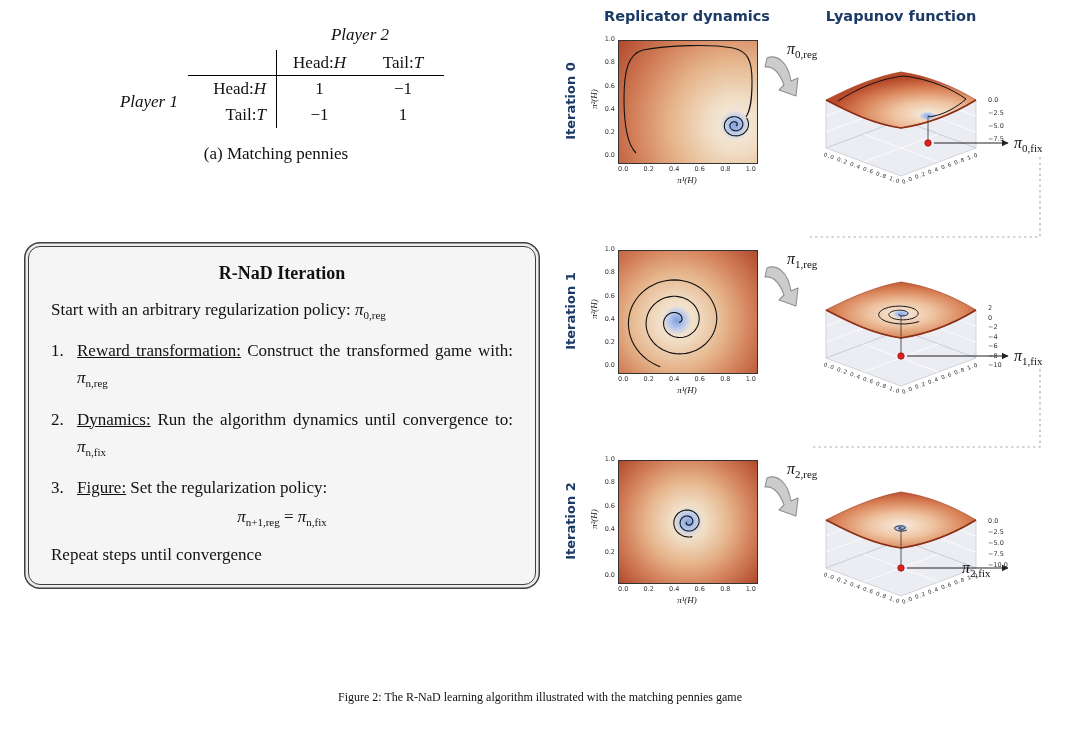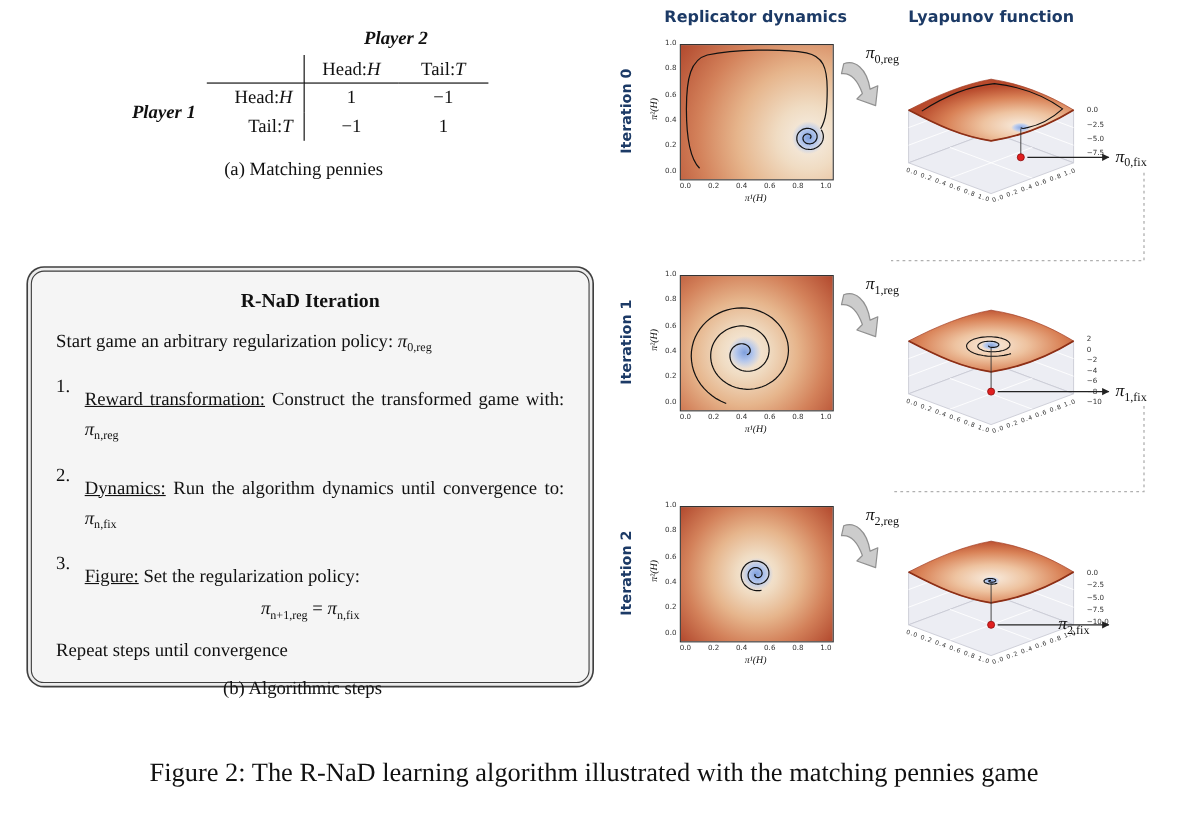--- a/index.html
+++ b/index.html
@@ -6,47 +6,47 @@
   .page{position:relative;width:1080px;height:740px;background:#fff;overflow:hidden;
         font-family:"Liberation Serif",serif;color:#111;}
   i{font-style:italic;}
   sub{font-size:11px;line-height:0;}
 
   
   #panel-a{position:absolute;left:108px;top:20px;width:336px;}
   .pa-grid{display:grid;grid-template-columns:80px 88px 86px 82px;grid-template-rows:30px 26px 26px 26px;}
   .pa-cell{font-size:17px;text-align:center;display:flex;align-items:center;justify-content:center;}
   .pa-right{justify-content:flex-end;padding-right:10px;}
-  .pa-it{font-style:italic;font-weight:700;}
+  .pa-it{font-style:italic;font-weight:400;}
   .bline{border-bottom:1.5px solid #000;}
   .vline{border-left:1.5px solid #000;}
   .pa-caption{margin-top:16px;text-align:center;font-size:17px;}
 
   
   #panel-b{position:absolute;left:28px;top:246px;width:508px;}
   .rbox{border:1.6px solid #3f3f3f;border-radius:12px;background:#f5f5f5;
         box-shadow:0 0 0 2.5px #ededed,0 0 0 4px #3f3f3f;
         padding:14px 22px 16px 22px;}
   .rbox-title{text-align:center;font-size:18px;font-weight:bold;margin:2px 0 12px 0;}
   .btext{font-size:17px;line-height:1.6;text-align:justify;}
   .step{display:flex;margin-top:14px;}
   .stepnum{width:26px;flex:none;font-size:17px;line-height:1.6;}
-  .stepbody{flex:1;font-size:17px;line-height:1.6;text-align:justify;margin-top:12px;}
+  .stepbody{flex:1;font-size:17px;line-height:1.6;text-align:justify;}
   .ul{text-decoration:underline;}
   .eq{text-align:center;margin-top:6px;font-size:17px;}
   .outro{margin-top:14px;}
   #caption-b{position:absolute;left:28px;top:616px;width:494px;text-align:center;font-size:17px;}
 
   
   .navy{color:#1c3a66;font-family:"DejaVu Sans",sans-serif;font-weight:bold;}
   .hdr{position:absolute;top:8px;width:180px;text-align:center;font-size:14.5px;}
   .iter-label{position:absolute;width:110px;text-align:center;font-size:13px;
               transform:translate(-50%,-50%) rotate(-90deg);}
   #caption-c{position:absolute;left:620px;top:640px;width:380px;text-align:center;font-size:17px;}
-  #fig-caption{position:absolute;left:0;top:690px;width:1080px;text-align:center;font-size:24px;}
+  #fig-caption{position:absolute;left:0;top:690px;width:1080px;text-align:center;font-size:12px;}
 
   
   .plot2d{position:absolute;width:178px;height:152px;}
   .axes{position:absolute;left:30px;top:2px;width:138px;height:122px;border:1px solid #333;}
   .axes svg{position:absolute;left:0;top:0;width:100%;height:100%;}
   .grad0{background:
     radial-gradient(circle 15px at 84% 69%, #7e9fdd 0%, #b3c6ec 50%, rgba(243,240,235,0) 100%),
     radial-gradient(circle farthest-corner at 84% 69%, #f6efe6 0%, #f0dcc3 20%, #e6b58c 45%, #d3815a 70%, #b2492e 100%);}
   .grad1{background:
     radial-gradient(circle 15px at 42% 57%, #7e9fdd 0%, #b3c6ec 50%, rgba(243,240,235,0) 100%),
@@ -113,38 +113,37 @@
         </div>
       <div class="pa-cell vline" style="grid-area:4/3/5/4">−1</div>
       <div class="pa-cell" style="grid-area:4/4/5/5">1</div>
     </div>
     <div class="pa-caption">(a) Matching pennies</div>
   </div>
 
   <div id="panel-b">
     <div class="rbox">
       <div class="rbox-title">R-NaD Iteration</div>
-      <div class="btext"><span>Start game an arbitrary regularization policy: </span><span class="math"><i>π</i><sub>0,reg</sub></span></div>
+      <div class="btext"><span>Start with an arbitrary regularization policy: </span><span class="math"><i>π</i><sub>0,reg</sub></span></div>
       <div class="step">
         <span class="stepnum">1.</span>
         <span class="stepbody"><span class="ul">Reward transformation:</span> <span>Construct the transformed game with: </span><span class="math"><i>π</i><sub>n,reg</sub></span></span>
       </div>
       <div class="step">
         <span class="stepnum">2.</span>
         <span class="stepbody"><span class="ul">Dynamics:</span> <span>Run the algorithm dynamics until convergence to: </span><span class="math"><i>π</i><sub>n,fix</sub></span></span>
       </div>
       <div class="step">
         <span class="stepnum">3.</span>
         <span class="stepbody"><span class="ul">Figure:</span> <span>Set the regularization policy:</span></span>
       </div>
       <div class="eq"><i>π</i><sub>n+1,reg</sub> <span>=</span> <i>π</i><sub>n,fix</sub></div>
       <div class="btext outro">Repeat steps until convergence</div>
     </div>
   </div>
-  <div id="caption-b">(b) Algorithmic steps</div>
 
   <div class="hdr navy" style="left:597px">Replicator dynamics</div>
   <div class="hdr navy" style="left:811px">Lyapunov function</div>
 
   <div class="iter-label navy" style="left:570px;top:101px">Iteration 0</div>
   <div class="iter-label navy" style="left:570px;top:311px">Iteration 1</div>
   <div class="iter-label navy" style="left:570px;top:521px">Iteration 2</div>
 
   <div class="plot2d" style="left:588px;top:38px">
     <div class="ylabel">π²(H)</div>

